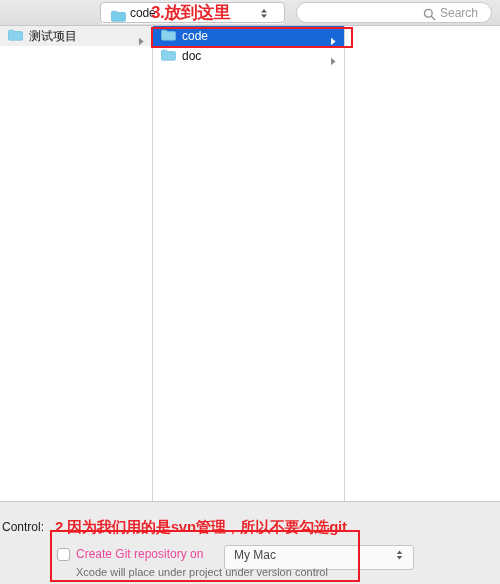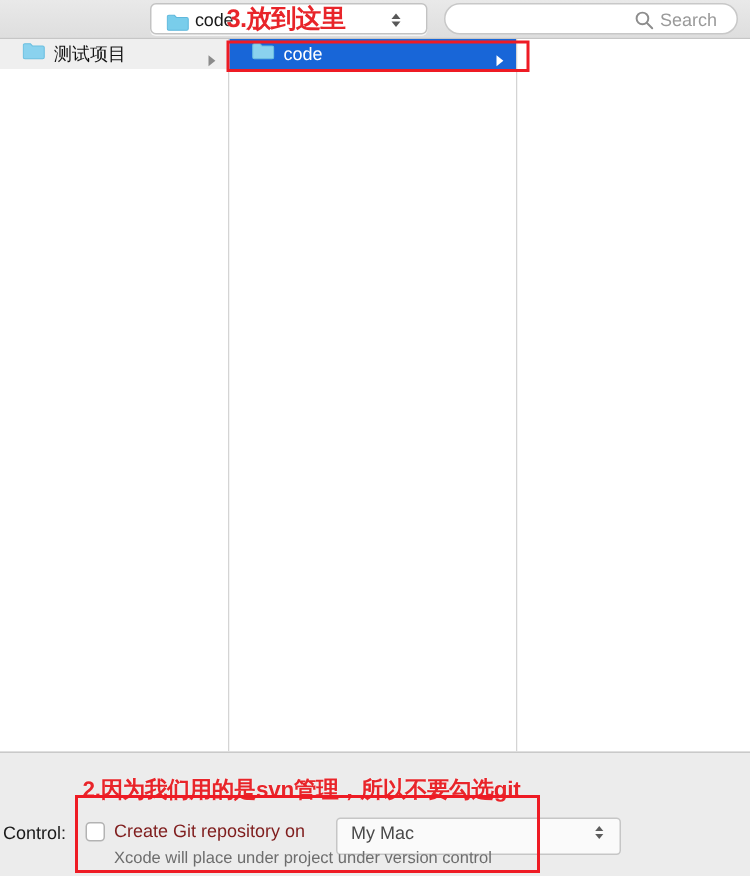--- a/index.html
+++ b/index.html
@@ -110,21 +110,21 @@
     width: 155px;
     background: #ffffff;
   }
 
   .row {
     position: relative;
     height: 20px;
     box-sizing: border-box;
     display: flex;
     align-items: center;
-    padding-left: 15px;
+    padding-left: 8px;
   }
   .row.shaded { background: #efefef; }
   .row.selected { background: #1866d8; }
   .row .fico { flex: 0 0 auto; margin-right: 6px; }
   .row .rlabel {
     font-size: 12px;
     color: #111111;
     line-height: 14px;
     white-space: nowrap;
   }
@@ -176,40 +176,40 @@
     position: absolute;
     left: 0; top: 501px;
     width: 500px;
     height: 83px;
     background: #ececec;
     border-top: 1px solid #c9c9c9;
     box-sizing: border-box;
   }
   .control-label {
     position: absolute;
-    left: 2px; top: 548px;
+    left: 2px; top: 520px;
     font-size: 12px;
     color: #1a1a1a;
     line-height: 15px;
     white-space: nowrap;
   }
   .checkbox {
     position: absolute;
     left: 57px; top: 548px;
     width: 13px; height: 13px;
     background: #ffffff;
     border: 1px solid #b3b3b3;
     border-radius: 3px;
     box-sizing: border-box;
   }
   .check-label {
     position: absolute;
     left: 76px; top: 547px;
     font-size: 12px;
-    color: #7f1d1d;
+    color: #ec4899;
     line-height: 15px;
     white-space: nowrap;
   }
   .git-popup {
     position: absolute;
     left: 224px; top: 545px;
     width: 190px;
     height: 25px;
     background: #fafafa;
     border: 1px solid #c6c6c6;
@@ -294,20 +294,33 @@
           <path d="M0.5 2.2 C0.5 1.6 1 1.2 1.6 1.2 H5.3 L6.6 2.6 H13.4 C14 2.6 14.5 3 14.5 3.6 V10.2 C14.5 10.8 14 11.2 13.4 11.2 H1.6 C1 11.2 0.5 10.8 0.5 10.2 Z" fill="#8ad2ee" stroke="#6bbfe0" stroke-width="0.7"></path>
         </svg>
       </span>
       <span class="rlabel">code</span>
       <span class="chev">
         <svg width="7" height="9" viewBox="0 0 7 9">
             <path d="M1 0.8 L5.6 4.5 L1 8.2 Z" fill="#ffffff"></path>
           </svg>
       </span>
     </div>
+    <div class="row">
+      <span class="fico">
+        <svg width="15" height="12" viewBox="0 0 15 12">
+          <path d="M0.5 2.2 C0.5 1.6 1 1.2 1.6 1.2 H5.3 L6.6 2.6 H13.4 C14 2.6 14.5 3 14.5 3.6 V10.2 C14.5 10.8 14 11.2 13.4 11.2 H1.6 C1 11.2 0.5 10.8 0.5 10.2 Z" fill="#8ad2ee" stroke="#6bbfe0" stroke-width="0.7"></path>
+        </svg>
+      </span>
+      <span class="rlabel">doc</span>
+      <span class="chev">
+        <svg width="7" height="9" viewBox="0 0 7 9">
+            <path d="M1 0.8 L5.6 4.5 L1 8.2 Z" fill="#8b8b8b"></path>
+          </svg>
+      </span>
+    </div>
   </div>
 
   <div class="col col-3"></div>
 
 </div>
 
 <div class="anno-text" id="anno-1">3.放到这里</div>
 <div class="anno-box" id="box-code"></div>
 
 <div class="footer"></div>

